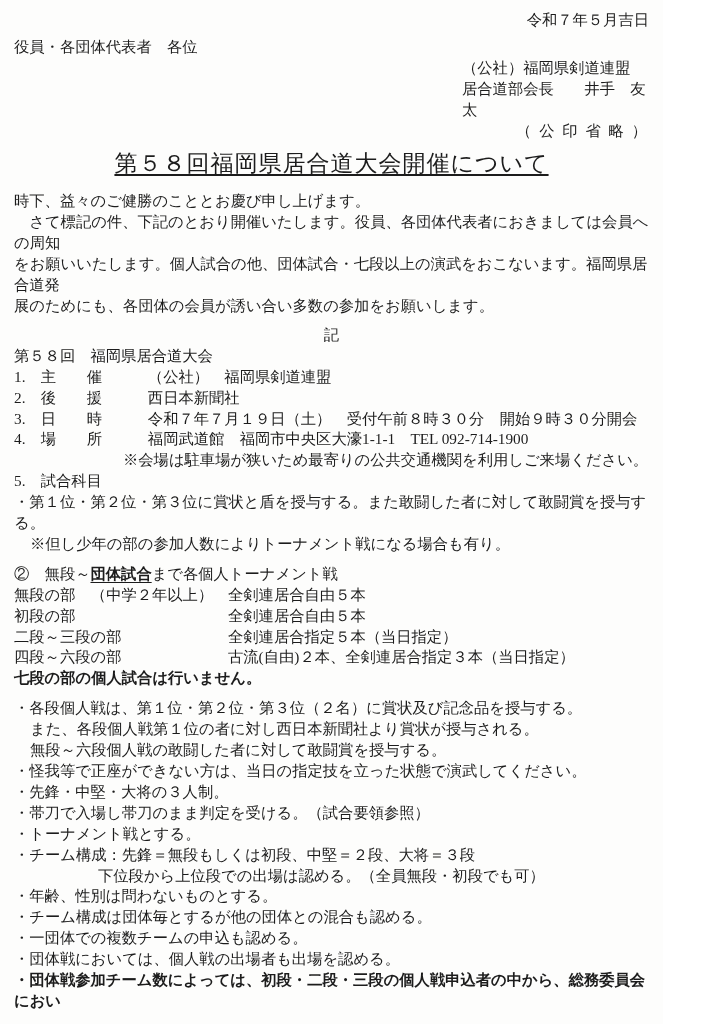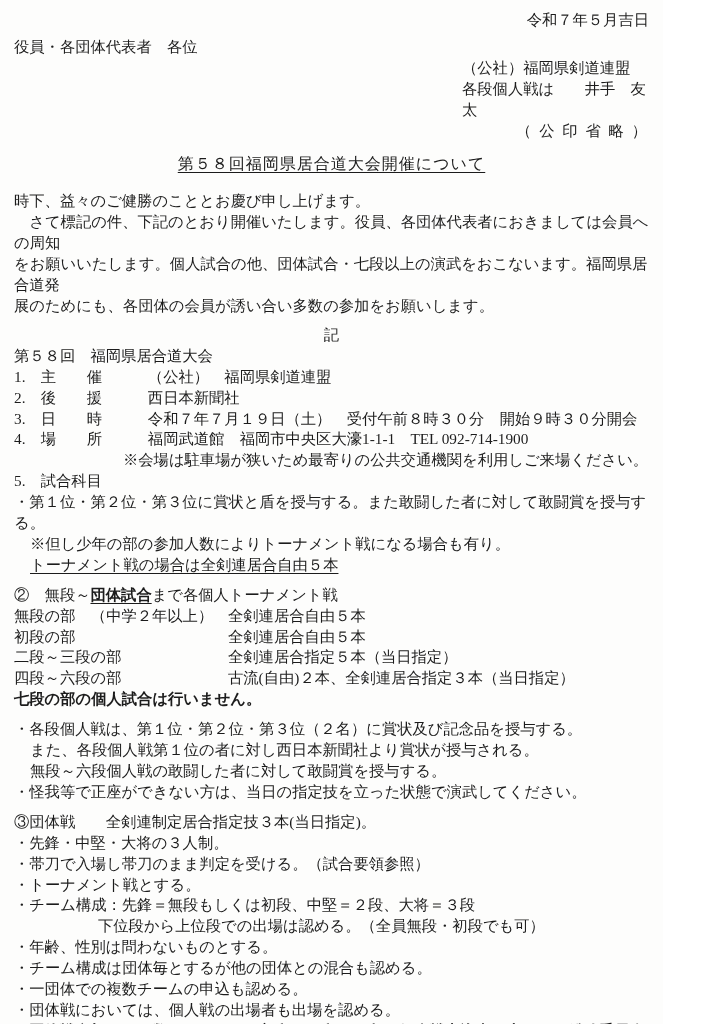--- a/index.html
+++ b/index.html
@@ -11,66 +11,64 @@
     font-size:15.3px;line-height:20.9px;
     overflow:hidden;
   }
   .line{white-space:pre-wrap;}
   .right{text-align:right;}
   .center{text-align:center;}
   .addressee{margin-top:6px;}
   .sender{margin-left:448px;}
   .seal{padding-left:46px;letter-spacing:2px;text-align:right;}
   .title{
-    text-align:center;font-size:16px;line-height:28px;
+    text-align:center;font-size:23px;line-height:28px;
     margin-top:9px;margin-bottom:13px;letter-spacing:1px;
   }
   .u{text-decoration:underline;text-underline-offset:3px;}
   .b{font-weight:bold;}
   .col1{display:inline-block;width:214px;}
 </style>
 </head>
 <body>
 
 <div class="page">
   <div class="line right">令和７年５月吉日</div>
   <div class="line addressee">役員・各団体代表者　各位</div>
   <div class="sender">
     <div class="line">（公社）福岡県剣道連盟</div>
-    <div class="line">各段個人戦は　　井手　友太</div>
+    <div class="line">居合道部会長　　井手　友太</div>
     <div class="line seal">（ 公 印 省 略 ）</div>
   </div>
   <div class="title"><span class="u">第５８回福岡県居合道大会開催について</span></div>
   <div id="doc-lines">
       <div class="line"><span>時下、益々のご健勝のこととお慶び申し上げます。</span></div>
       <div class="line"><span>　さて標記の件、下記のとおり開催いたします。役員、各団体代表者におきましては会員への周知</span></div>
       <div class="line"><span>をお願いいたします。個人試合の他、団体試合・七段以上の演武をおこないます。福岡県居合道発</span></div>
       <div class="line"><span>展のためにも、各団体の会員が誘い合い多数の参加をお願いします。</span></div>
       <div class="line center" style="margin-top: 8px;"><span>記</span></div>
       <div class="line"><span>第５８回　福岡県居合道大会</span></div>
       <div class="line"><span>1.　主　　催　　　（公社）　福岡県剣道連盟</span></div>
       <div class="line"><span>2.　後　　援　　　西日本新聞社</span></div>
       <div class="line"><span>3.　日　　時　　　令和７年７月１９日（土）　受付午前８時３０分　開始９時３０分開会</span></div>
       <div class="line"><span>4.　場　　所　　　福岡武道館　福岡市中央区大濠1-1-1　TEL 092-714-1900</span></div>
       <div class="line" style="padding-left: 109px;"><span>※会場は駐車場が狭いため最寄りの公共交通機関を利用しご来場ください。</span></div>
       <div class="line"><span>5.　試合科目</span></div>
       <div class="line"><span>・第１位・第２位・第３位に賞状と盾を授与する。また敢闘した者に対して敢闘賞を授与する。</span></div>
       <div class="line" style="padding-left: 16px;"><span>※但し少年の部の参加人数によりトーナメント戦になる場合も有り。</span></div>
-      <div class="line" style="padding-left: 16px;"><span class="u">トーナメント戦の場合は全剣連居合自由５本</span></div>
       <div class="line" style="margin-top: 9px;"><span>②　無段～</span><span class="b u">団体試合</span><span>まで各個人トーナメント戦</span></div>
       <div class="line"><span class="col1">無段の部　（中学２年以上）</span><span>全剣連居合自由５本</span></div>
       <div class="line"><span class="col1">初段の部</span><span>全剣連居合自由５本</span></div>
       <div class="line"><span class="col1">二段～三段の部</span><span>全剣連居合指定５本（当日指定）</span></div>
       <div class="line"><span class="col1">四段～六段の部</span><span>古流(自由)２本、全剣連居合指定３本（当日指定）</span></div>
       <div class="line"><span class="b">七段の部の個人試合は行いません。</span></div>
       <div class="line" style="margin-top: 9px;"><span>・各段個人戦は、第１位・第２位・第３位（２名）に賞状及び記念品を授与する。</span></div>
       <div class="line" style="padding-left: 16px;"><span>また、各段個人戦第１位の者に対し西日本新聞社より賞状が授与される。</span></div>
       <div class="line" style="padding-left: 16px;"><span>無段～六段個人戦の敢闘した者に対して敢闘賞を授与する。</span></div>
       <div class="line"><span>・怪我等で正座ができない方は、当日の指定技を立った状態で演武してください。</span></div>
-      <div class="line" style="margin-top: 9px;"><span>③団体戦　　全剣連制定居合指定技３本(当日指定)。</span></div>
       <div class="line"><span>・先鋒・中堅・大将の３人制。</span></div>
       <div class="line"><span>・帯刀で入場し帯刀のまま判定を受ける。（試合要領参照）</span></div>
       <div class="line"><span>・トーナメント戦とする。</span></div>
       <div class="line"><span>・チーム構成：先鋒＝無段もしくは初段、中堅＝２段、大将＝３段</span></div>
       <div class="line" style="padding-left: 84px;"><span>下位段から上位段での出場は認める。（全員無段・初段でも可）</span></div>
       <div class="line"><span>・年齢、性別は問わないものとする。</span></div>
       <div class="line"><span>・チーム構成は団体毎とするが他の団体との混合も認める。</span></div>
       <div class="line"><span>・一団体での複数チームの申込も認める。</span></div>
       <div class="line"><span>・団体戦においては、個人戦の出場者も出場を認める。</span></div>
       <div class="line"><span class="b">・団体戦参加チーム数によっては、初段・二段・三段の個人戦申込者の中から、総務委員会におい</span></div>

